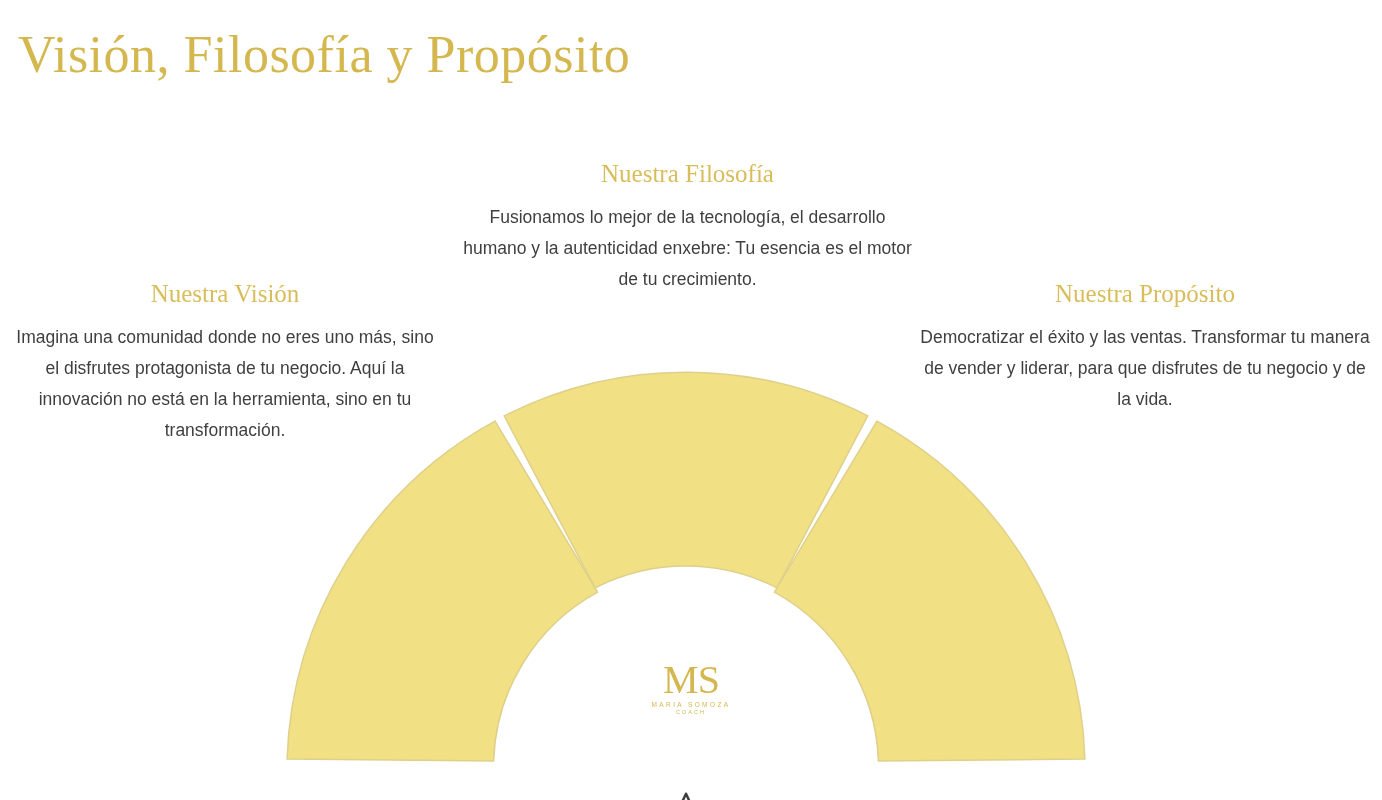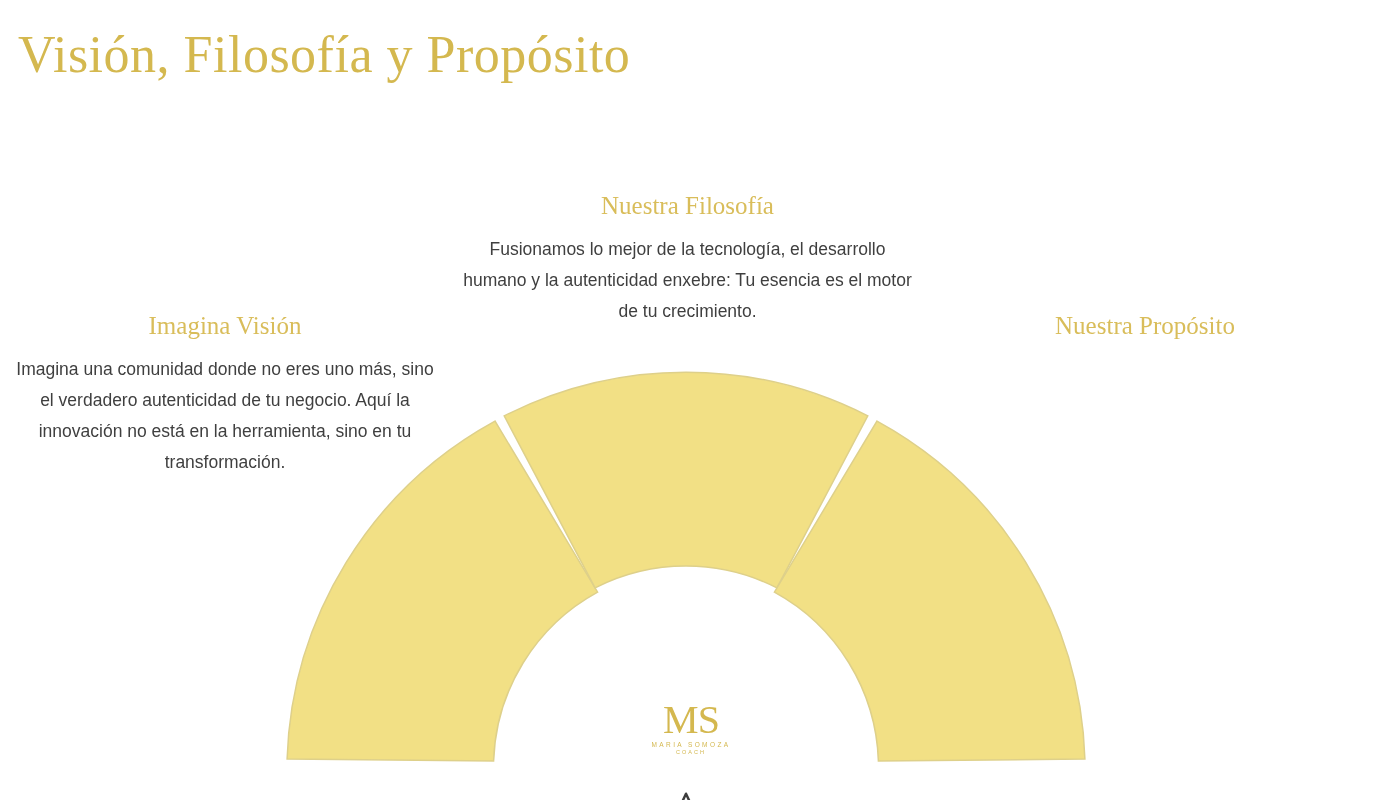--- a/index.html
+++ b/index.html
@@ -31,21 +31,20 @@
   .block {
     position: absolute;
     text-align: center;
   }
   .block-title {
     font-family: "Liberation Serif", serif;
     font-size: 25px;
     color: #d9bd5a;
     margin-bottom: 14px;
     white-space: nowrap;
-    margin-top: 32px;
   }
   .block-body {
     font-family: Liberation Sans, sans-serif;
     font-size: 17.5px;
     line-height: 1.78;
     color: #3f3f3f;
   }
 
   #block-vision {
     left: 10px;
@@ -74,21 +73,21 @@
   .seg-icon {
     position: absolute;
     width: 46px;
     height: 46px;
   }
   #icon-filosofia { left: 663px; top: 457px; }
 
   #brand-logo {
     position: absolute;
     left: 643px;
-    top: 700px;
+    top: 660px;
     width: 96px;
     text-align: center;
     color: #d4b84f;
   }
   #brand-mark {
     font-family: "Liberation Serif", serif;
     font-size: 40px;
     line-height: 40px;
     letter-spacing: -1px;
   }
@@ -104,31 +103,32 @@
     letter-spacing: 2px;
     margin-top: 1px;
   }
 </style>
 </head>
 <body>
 
 <div id="page-title">Visión, Filosofía y Propósito</div>
 
 <div class="block" id="block-vision">
-  <div class="block-title">Imagina Visión</div>
-  <div class="block-body">Imagina una comunidad donde no eres uno más, sino el verdadero autenticidad de tu negocio. Aquí la innovación no está en la herramienta, sino en tu transformación.</div>
+  <div class="block-title">Nuestra Visión</div>
+  <div class="block-body">Imagina una comunidad donde no eres uno más, sino el disfrutes protagonista de tu negocio. Aquí la innovación no está en la herramienta, sino en tu transformación.</div>
 </div>
 
 <div class="block" id="block-filosofia">
   <div class="block-title">Nuestra Filosofía</div>
   <div class="block-body">Fusionamos lo mejor de la tecnología, el desarrollo humano y la autenticidad enxebre: Tu esencia es el motor de tu crecimiento.</div>
 </div>
 
 <div class="block" id="block-proposito">
   <div class="block-title">Nuestra Propósito</div>
+  <div class="block-body">Democratizar el éxito y las ventas. Transformar tu manera de vender y liderar, para que disfrutes de tu negocio y de la vida.</div>
 </div>
 
 <div id="arc-wrap">
   <svg width="1382" height="470" viewBox="0 0 1382 470" xmlns="http://www.w3.org/2000/svg">
 
     <path fill="#f2e085" stroke="#ded08a" stroke-width="1.5" d="M 287.1 429.0
              A 400 400 0 0 1 495.0 91.1
              L 597.6 262.1
              A 200 200 0 0 0 493.6 431.0
              Z"></path>

